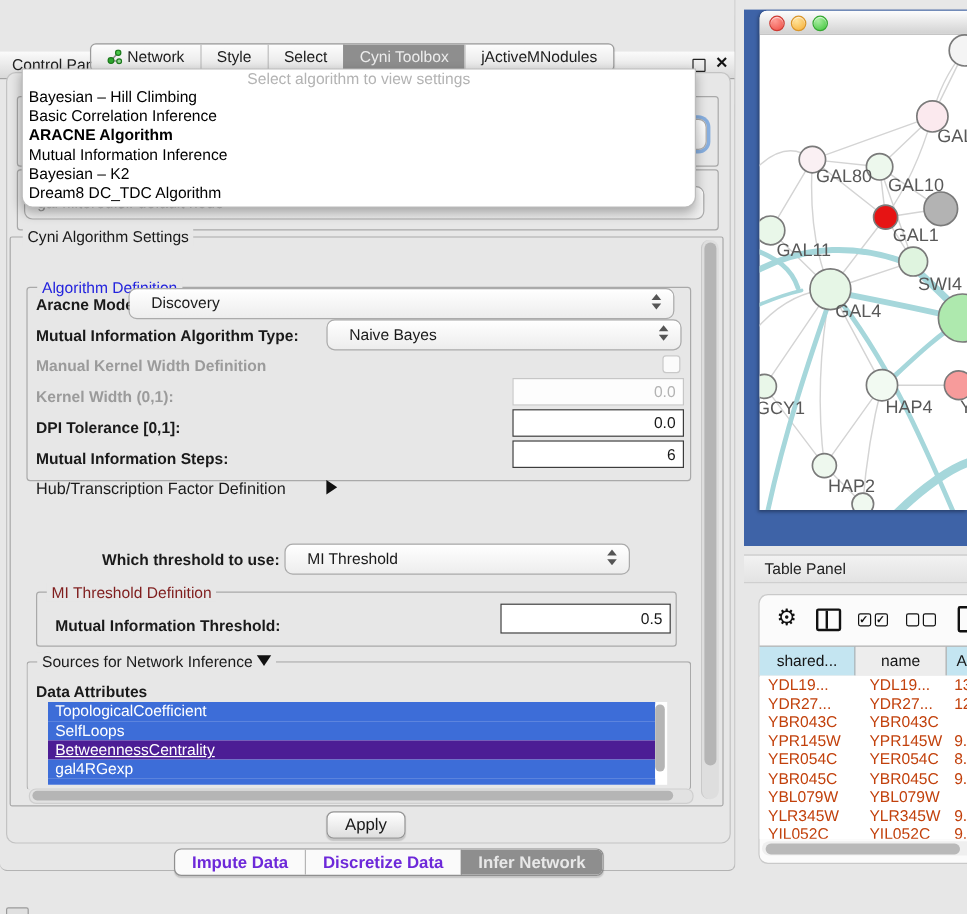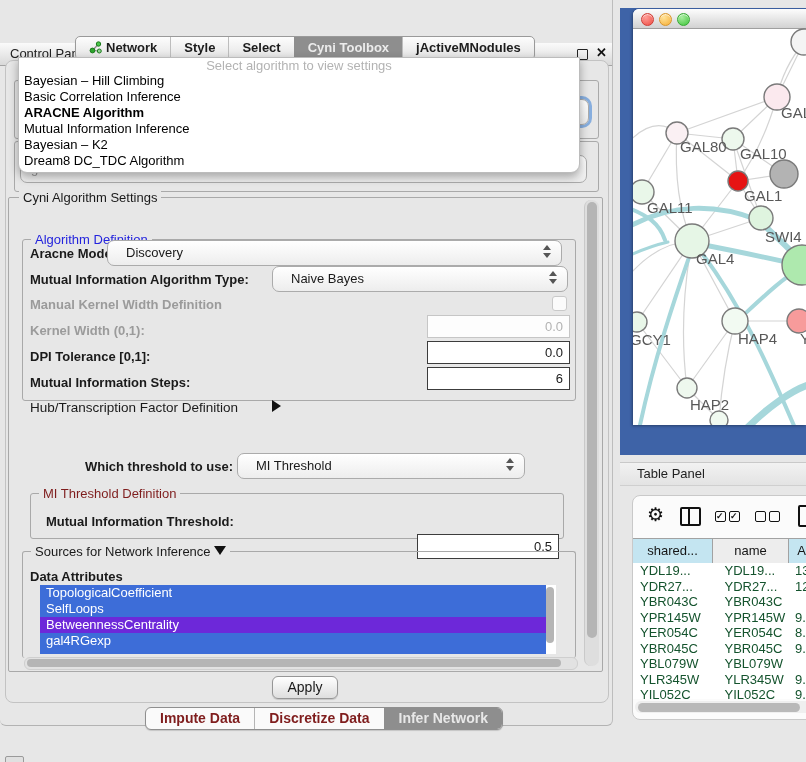--- a/index.html
+++ b/index.html
@@ -12,21 +12,21 @@
     border-right:1px solid #bdbdbd;border-bottom:1px solid #b3b3b3;border-radius:0 0 6px 6px;}
   .titlebar{left:0;top:0;width:612px;height:22px;
     background:linear-gradient(#fbfbfb,#d9d9d9);border-bottom:1px solid #a3a3a3;margin-top:43px;}
   .titlebar .title{position:absolute;left:10px;top:3px;font-size:13px;color:#222;}
   .float-btn{position:absolute;right:24px;top:6px;width:9px;height:9px;border:1.5px solid #222;border-radius:1px;}
   .close-btn{position:absolute;right:5px;top:2px;font-size:13px;font-weight:bold;color:#111;}
 
   
   .tabbar{left:75px;top:36px;height:22px;display:flex;border:1px solid #9a9a9a;border-radius:5px;
     overflow:hidden;background:linear-gradient(#fdfdfd,#e3e3e3);box-shadow:0 1px 1px rgba(0,0,0,.12);}
-  .tab{padding:0 13px;line-height:22px;font-size:13px;font-weight:700;color:#1c1c1c;border-left:1px solid #bdbdbd;white-space:nowrap;}
+  .tab{padding:0 13px;line-height:22px;font-size:13px;font-weight:400;color:#1c1c1c;border-left:1px solid #bdbdbd;white-space:nowrap;}
   .tab:first-child{border-left:none;}
   .tab.selected{background:#8e8e8e;color:#ececec;border-left-color:#8e8e8e;}
   .tab .ticon{display:inline-block;vertical-align:-2px;margin-right:4px;}
 
   
   .content-box{left:5px;top:60px;width:602px;height:641px;border:1px solid #c3c3c3;border-radius:8px;background:#e7e7e7;}
 
   
   .group{border:1px solid #a9a9a9;border-radius:3px;}
   .glabel{position:absolute;top:-8px;left:8px;background:#e7e7e7;padding:0 4px;line-height:15px;font-size:13px;white-space:nowrap;text-align:right;}
@@ -56,21 +56,21 @@
   .attr-list{background:#fff;overflow:hidden;}
   .attr-item{height:16px;line-height:16px;color:#fff;padding-left:6px;font-size:13px;}
   .vscroll{background:#dedede;border-left:1px solid #c9c9c9;border-radius:7px;}
   .vthumb{position:absolute;background:#b5b5b5;border-radius:6px;}
   .hscroll{background:#e2e2e2;border:1px solid #cfcfcf;border-radius:6px;}
   .apply-btn{line-height:21px;text-align:center;font-size:14px;border:1px solid #969696;border-radius:6px;
     background:linear-gradient(#ffffff,#dedede);box-shadow:0 1px 1px rgba(0,0,0,.15);}
 
   
   .bottom-tabbar{display:flex;border:1px solid #8f8f8f;border-radius:6px;overflow:hidden;background:#fafafa;height:21px;box-shadow:0 1px 1px rgba(0,0,0,.15);}
-  .btab{padding:0 14px;line-height:21px;font-size:14px;font-weight:600;color:#7f1d1d;border-left:1px solid #b5b5b5;white-space:nowrap;}
+  .btab{padding:0 14px;line-height:21px;font-size:14px;font-weight:600;color:#6d28d9;border-left:1px solid #b5b5b5;white-space:nowrap;}
   .btab:first-child{border-left:none;}
   .btab.selected{background:#8e8e8e;color:#e8e8e8;border-left-color:#8e8e8e;}
 
   .mini-square{border:1px solid #9a9a9a;border-radius:2px;background:#e0e0e0;}
 
   
   .blue-panel{left:620px;top:8px;width:186px;height:447px;background:#3e63a7;}
   .net-window{left:633px;top:9px;width:173px;height:416px;background:#fff;border-radius:6px 0 0 0;
     box-shadow:-1px 1px 3px rgba(0,0,0,.35);}
   .net-titlebar{position:absolute;left:0;top:0;width:100%;height:19px;border-radius:6px 0 0 0;
@@ -92,21 +92,21 @@
   .split-icon:after{content:"";position:absolute;left:6px;top:0;width:2px;height:15px;background:#111;}
   .cb-pair{position:absolute;top:15px;display:flex;gap:3px;}
   .cb{width:9px;height:9px;border:1.5px solid #111;border-radius:2px;font-size:9px;line-height:8px;color:#111;font-weight:bold;}
   .doc-icon{position:absolute;left:165px;top:9px;width:22px;height:18px;border:2px solid #111;border-radius:2px 4px 2px 2px;background:#fbfbfb;}
   .thead{position:absolute;left:0;top:42px;width:100%;height:24px;display:flex;border-top:1px solid #a2a2a2;border-bottom:1px solid #a2a2a2;}
   .th{line-height:23px;text-align:center;font-size:13px;color:#151515;border-right:1px solid #a2a2a2;overflow:hidden;white-space:nowrap;}
   .th.blue{background:#c4e5f1;}
   .th.plain{background:#ededed;}
   .tbody{position:absolute;left:0;top:67px;width:100%;height:136px;overflow:hidden;background:#fff;}
   .trow{display:flex;height:15.5px;}
-  .td{font-size:13px;line-height:15px;color:#14532d;white-space:nowrap;overflow:hidden;}
+  .td{font-size:13px;line-height:15px;color:#c2410c;white-space:nowrap;overflow:hidden;}
   .td.c1{width:79px;padding-left:7px;}
   .td.c2{width:70px;padding-left:6px;}
   .td.c3{width:20px;padding-left:1px;}
   .tb-hscroll{position:absolute;left:2px;top:205px;width:176px;height:12px;background:#efefef;border-radius:6px;}
   .tb-hthumb{position:absolute;left:3px;top:1.5px;width:162px;height:9px;background:#b9b9b9;border-radius:5px;}
 </style>
 </head>
 <body>
 
 <div id="app">
@@ -200,33 +200,33 @@
       <span style="padding-left:8px;">MI Threshold</span>
       <span class="spinner">
           <i class="up"></i>
           <i class="dn"></i>
         </span>
     </div>
     <div class="abs group" style="left:30px;top:493px;width:532px;height:44px;">
       <span class="glabel" style="color:#7f1d1d;">MI Threshold Definition</span>
     </div>
     <span class="abs blabel" style="left:46px;top:514px;">Mutual Information Threshold:</span>
-    <div class="abs tfield" style="left:417px;top:534px;width:128px;height:23px;line-height:23px;">0.5</div>
+    <div class="abs tfield" style="left:417px;top:503px;width:128px;height:23px;line-height:23px;">0.5</div>
 
     <div class="abs group" style="left:22px;top:551px;width:552px;height:106px;border-bottom:none;">
       <span class="glabel">
         <span>Sources for Network Inference</span>
         <span class="tri-down"></span>
       </span>
     </div>
     <span class="abs blabel" style="left:30px;top:569px;">Data Attributes</span>
     <div class="abs attr-list" style="left:40px;top:585px;width:516px;height:69px;" id="attr-list">
         <div class="attr-item" style="background: rgb(61, 109, 216); width: 500px;">TopologicalCoefficient</div>
         <div class="attr-item" style="background: rgb(61, 109, 216); width: 500px;">SelfLoops</div>
-        <div class="attr-item" style="background: #6d28d9; width: 500px;">BetweennessCentrality</div>
+        <div class="attr-item" style="background: #4c1d95; width: 500px; text-decoration: underline;">BetweennessCentrality</div>
         <div class="attr-item" style="background: rgb(61, 109, 216); width: 500px;">gal4RGexp</div>
         <div class="attr-item" style="background: rgb(61, 109, 216); width: 500px;"></div>
       </div>
     <div class="abs" style="left:546px;top:587px;width:9px;height:62px;background:#fff;">
       <span class="vthumb" style="left:0;top:0;width:8px;height:56px;"></span>
     </div>
     <div class="abs hscroll" style="left:24px;top:657px;width:552px;height:11px;">
       <span class="vthumb" style="left:2px;top:1px;width:534px;height:8px;"></span>
     </div>
 

